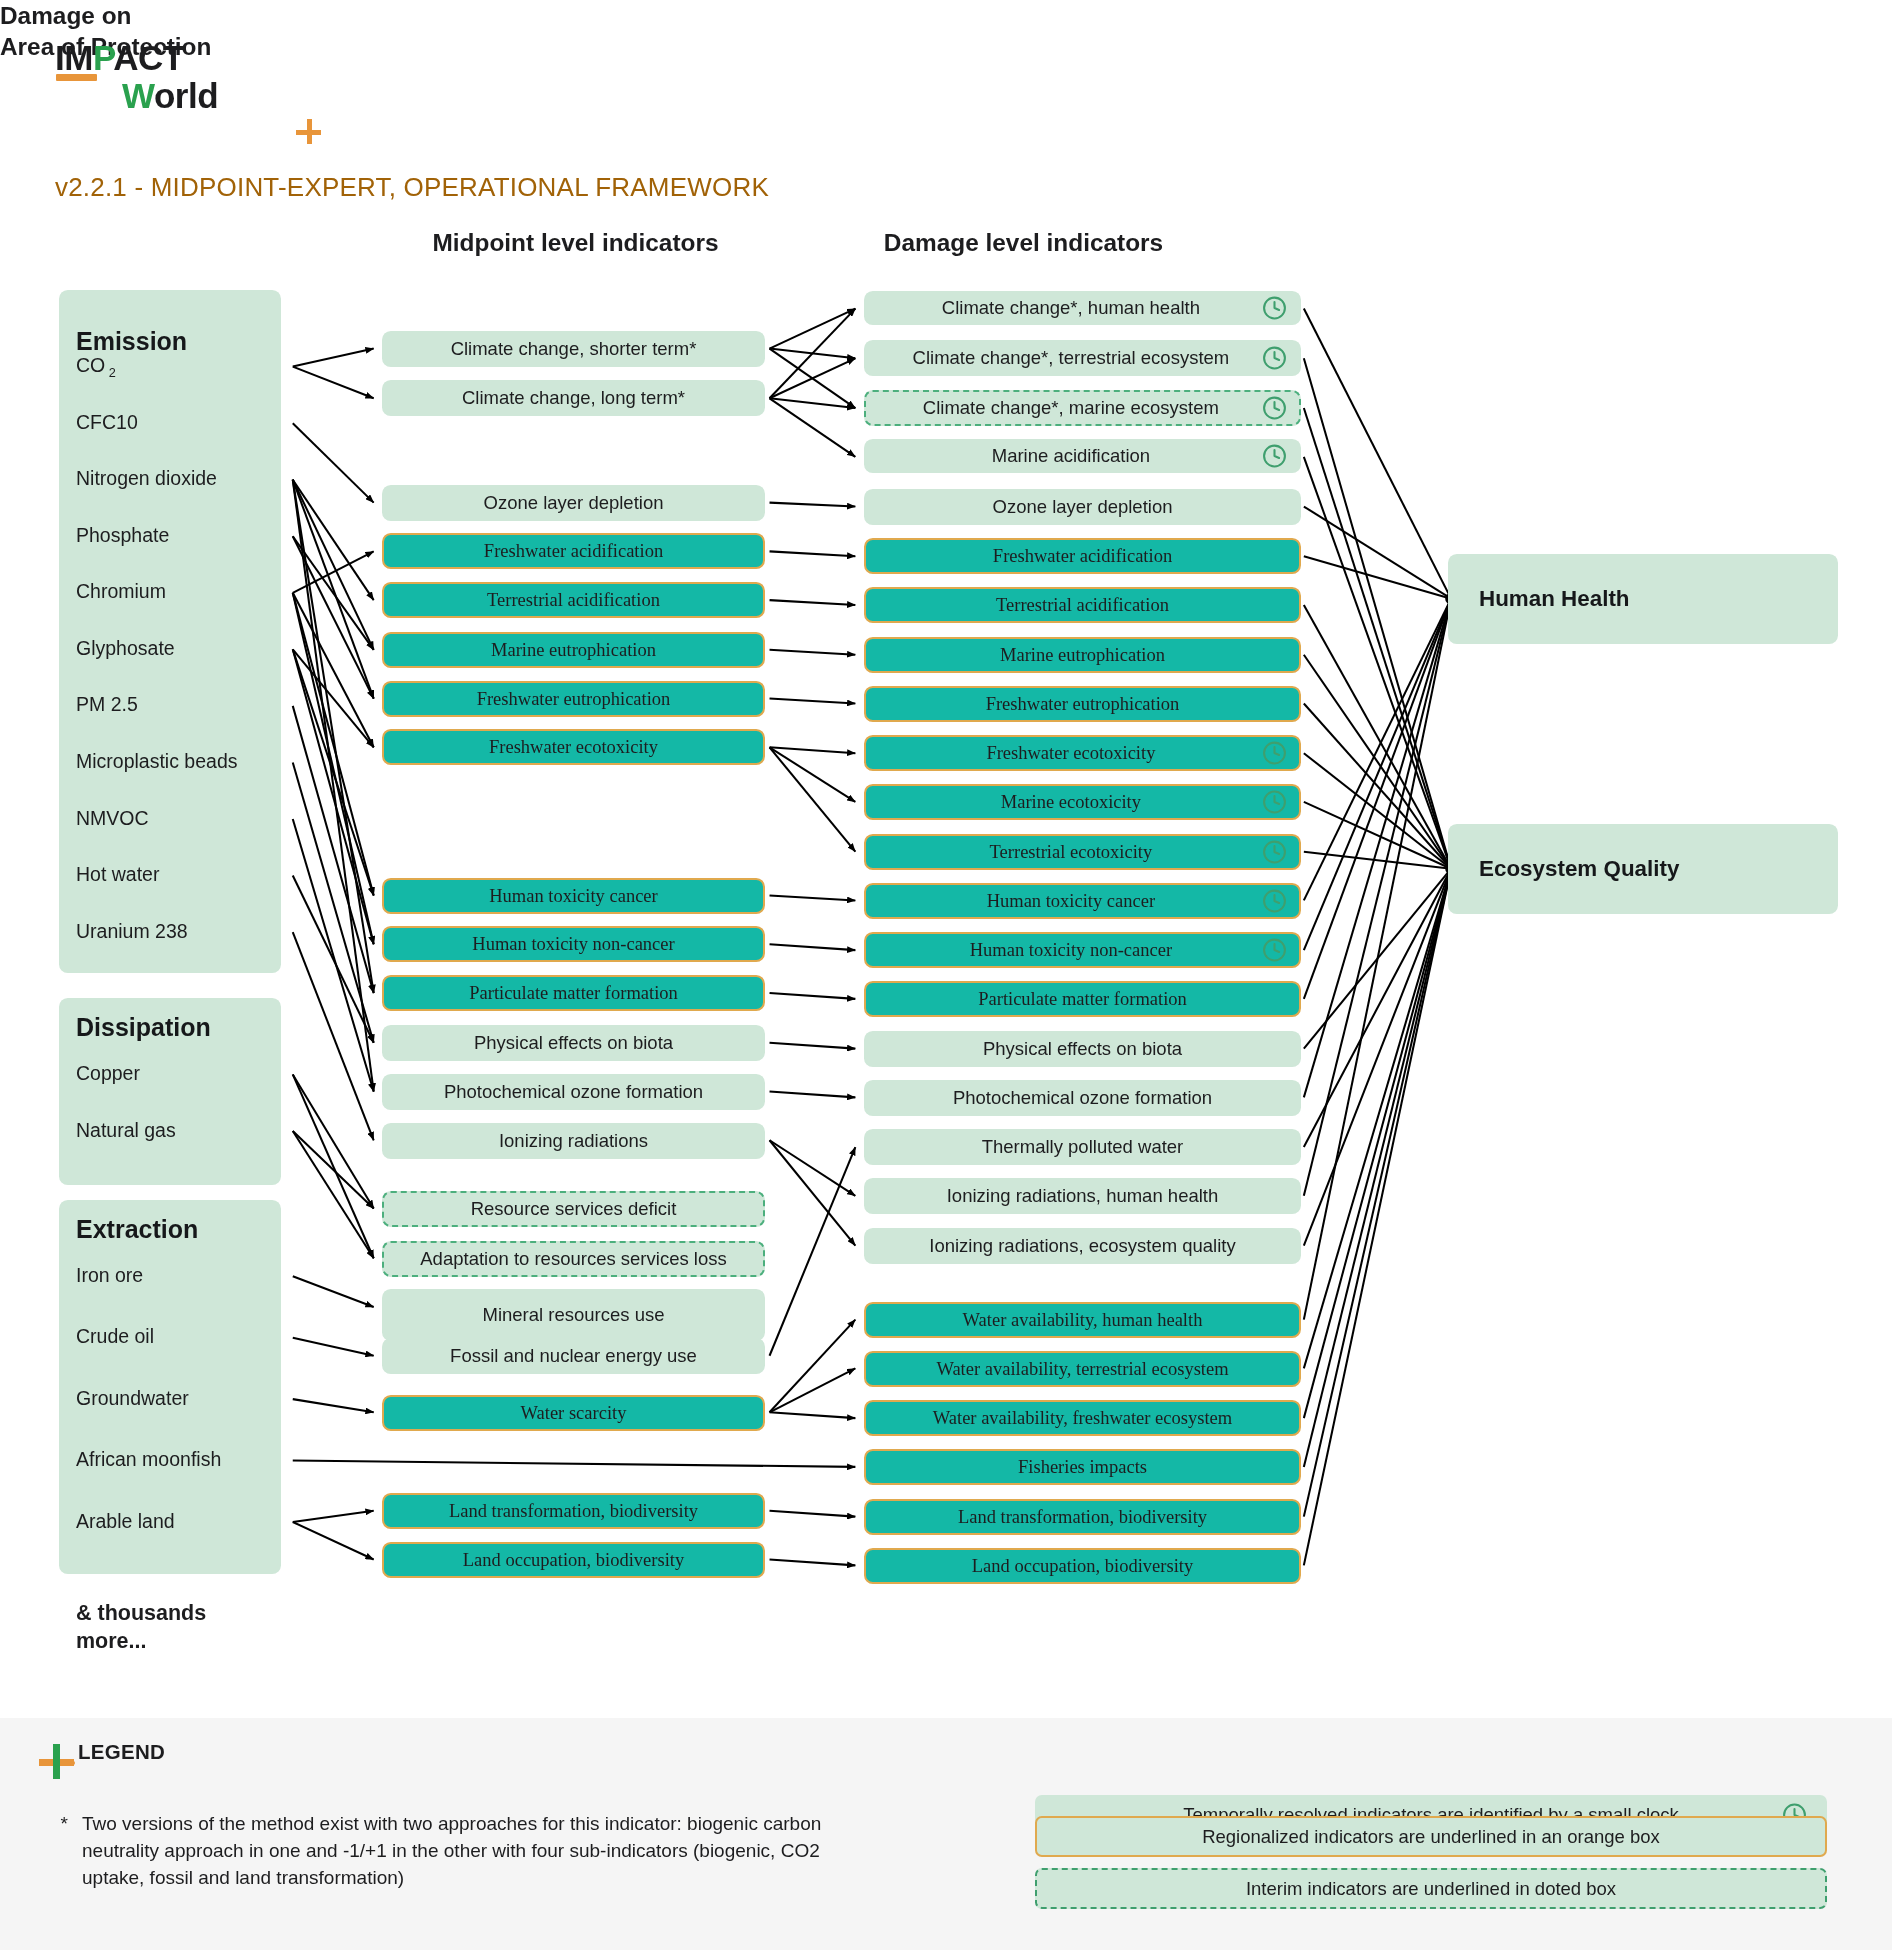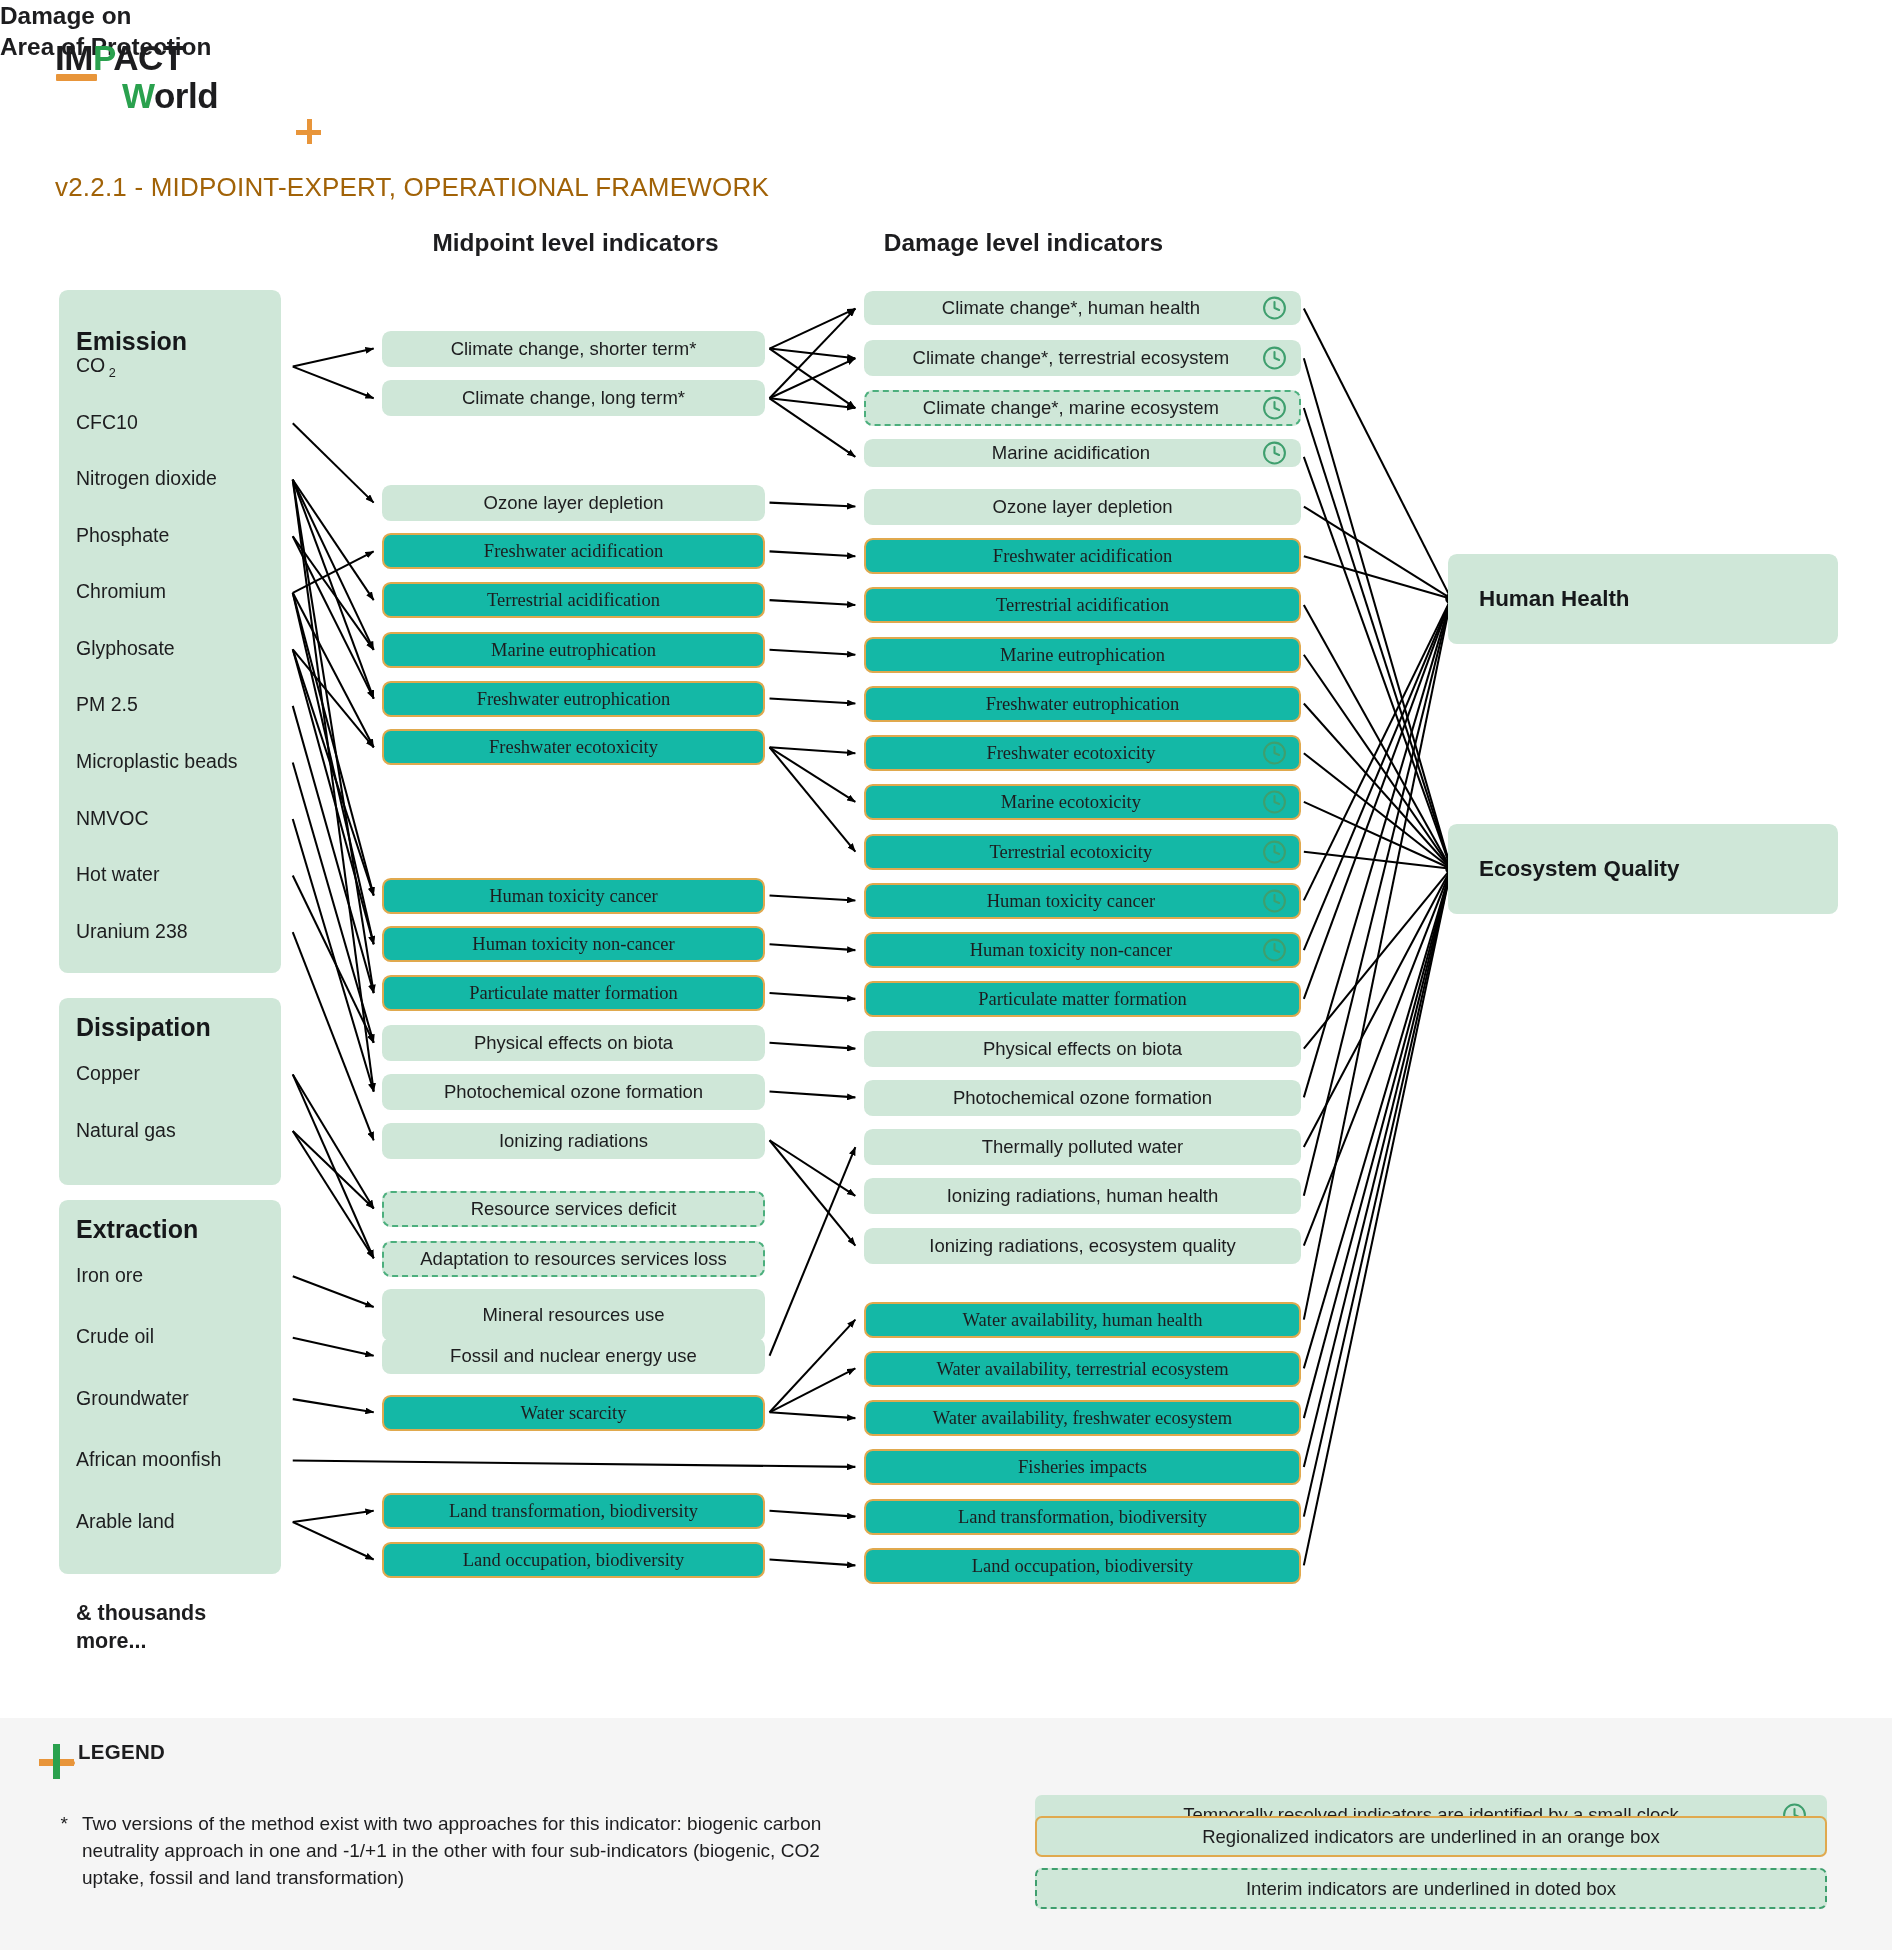--- a/index.html
+++ b/index.html
@@ -312,21 +312,21 @@
           <path d="M12 6.2 L12 12 L16.4 13.9" fill="none" stroke="#3f9f6e" stroke-width="2" stroke-linecap="round" stroke-linejoin="round"></path>
         </svg>
       </div>
       <div class="ibox dashed" style="left: 864px; top: 390px; width: 437px; height: 36px; padding-right: 33px;">
         <span>Climate change*, marine ecosystem</span>
         <svg class="clk" viewBox="0 0 24 24">
           <circle cx="12" cy="12" r="10" fill="none" stroke="#3f9f6e" stroke-width="2"></circle>
           <path d="M12 6.2 L12 12 L16.4 13.9" fill="none" stroke="#3f9f6e" stroke-width="2" stroke-linecap="round" stroke-linejoin="round"></path>
         </svg>
       </div>
-      <div class="ibox" style="left: 864px; top: 439px; width: 437px; height: 28px; padding-right: 33px;">
+      <div class="ibox" style="left: 864px; top: 439px; width: 437px; height: 34px; padding-right: 33px;">
         <span>Marine acidification</span>
         <svg class="clk" viewBox="0 0 24 24">
           <circle cx="12" cy="12" r="10" fill="none" stroke="#3f9f6e" stroke-width="2"></circle>
           <path d="M12 6.2 L12 12 L16.4 13.9" fill="none" stroke="#3f9f6e" stroke-width="2" stroke-linecap="round" stroke-linejoin="round"></path>
         </svg>
       </div>
       <div class="ibox" style="left: 864px; top: 489px; width: 437px; height: 36px;">
         <span>Ozone layer depletion</span>
       </div>
       <div class="ibox orange" style="left: 864px; top: 538px; width: 437px; height: 36px;">

